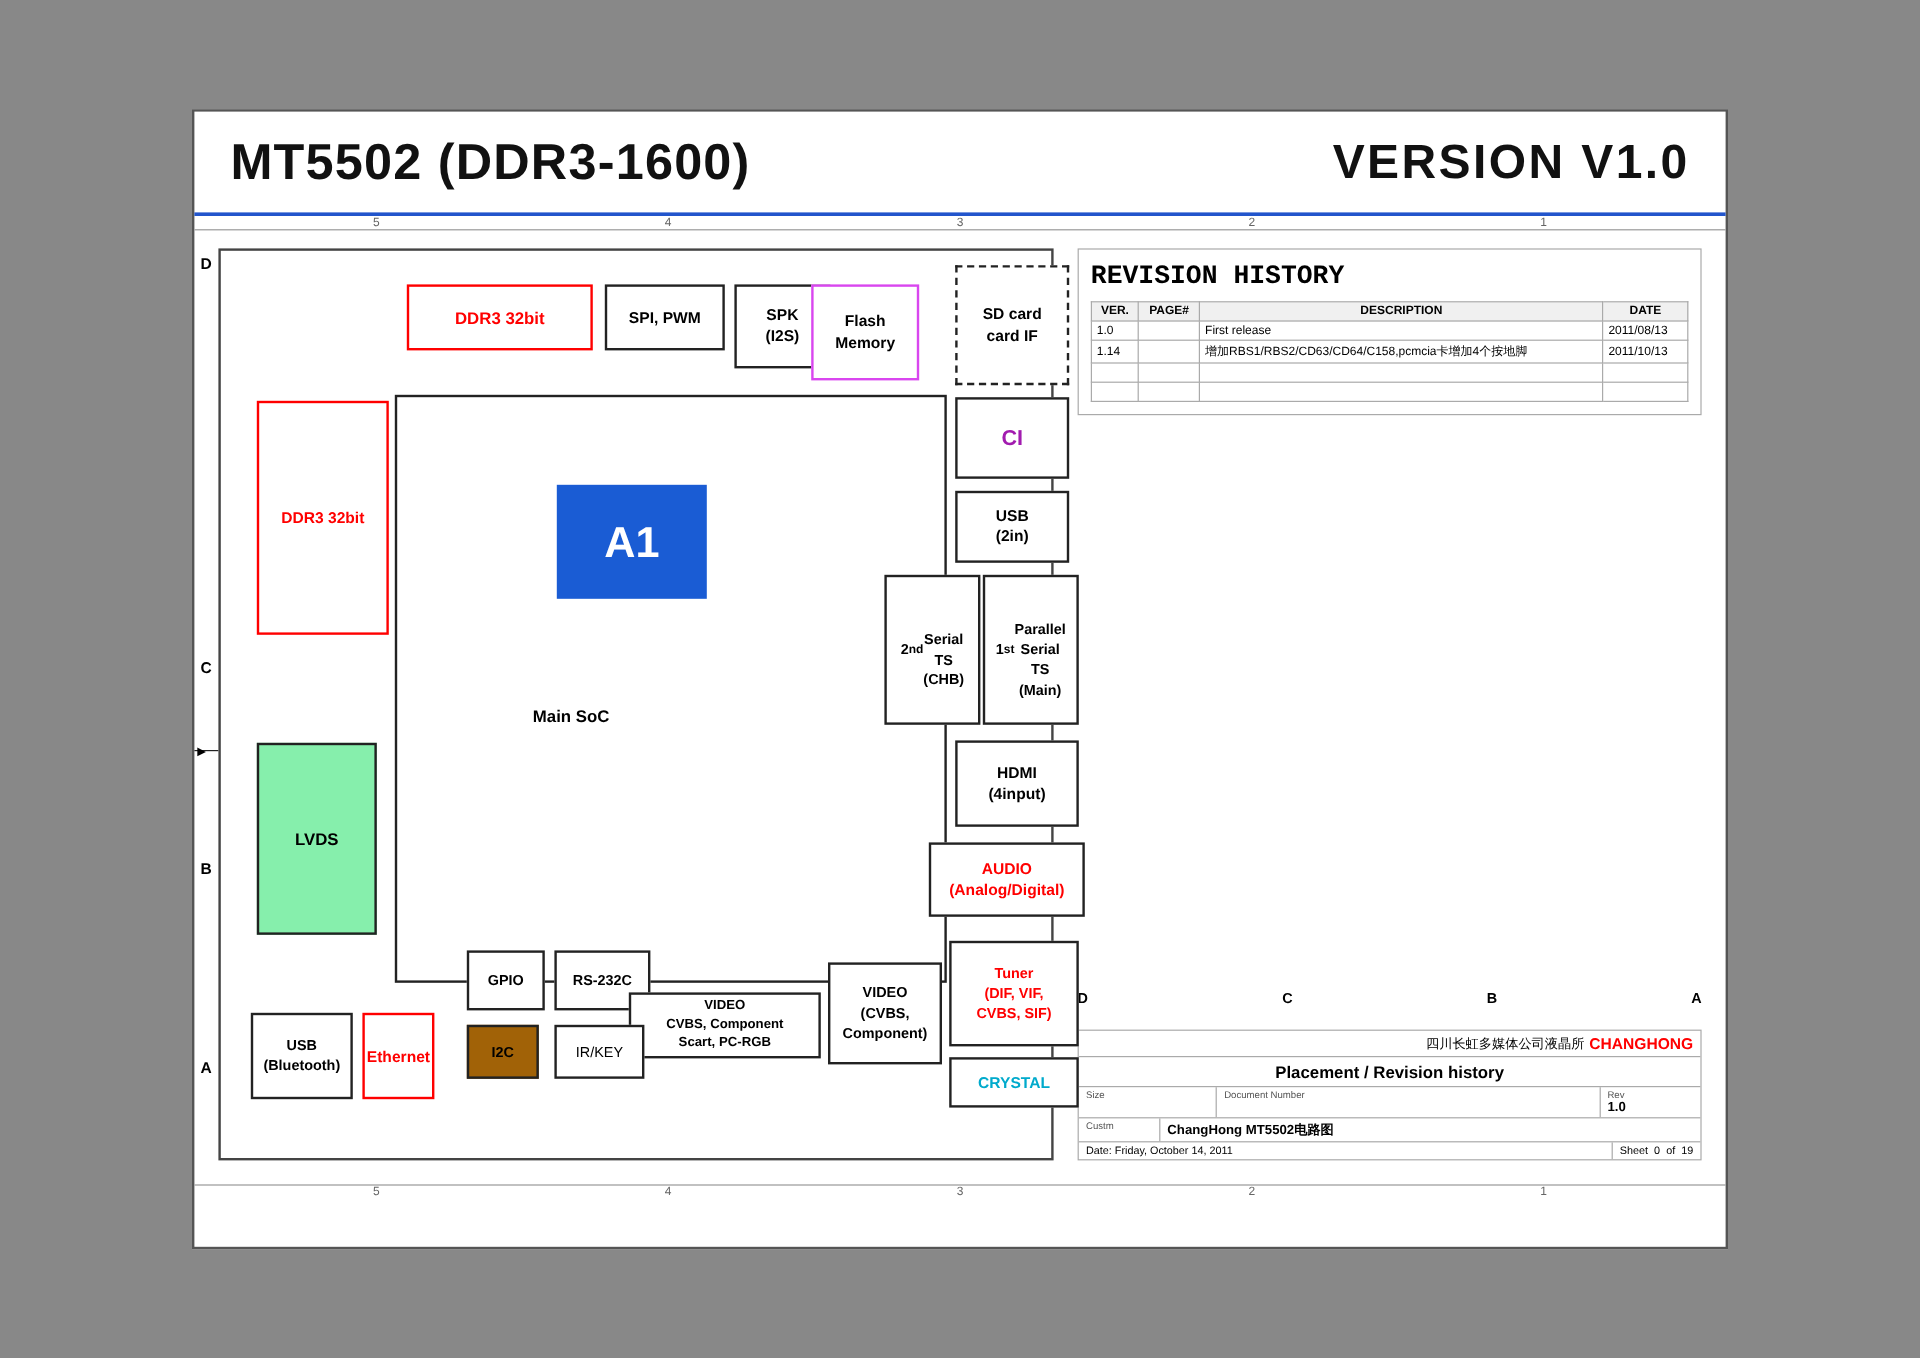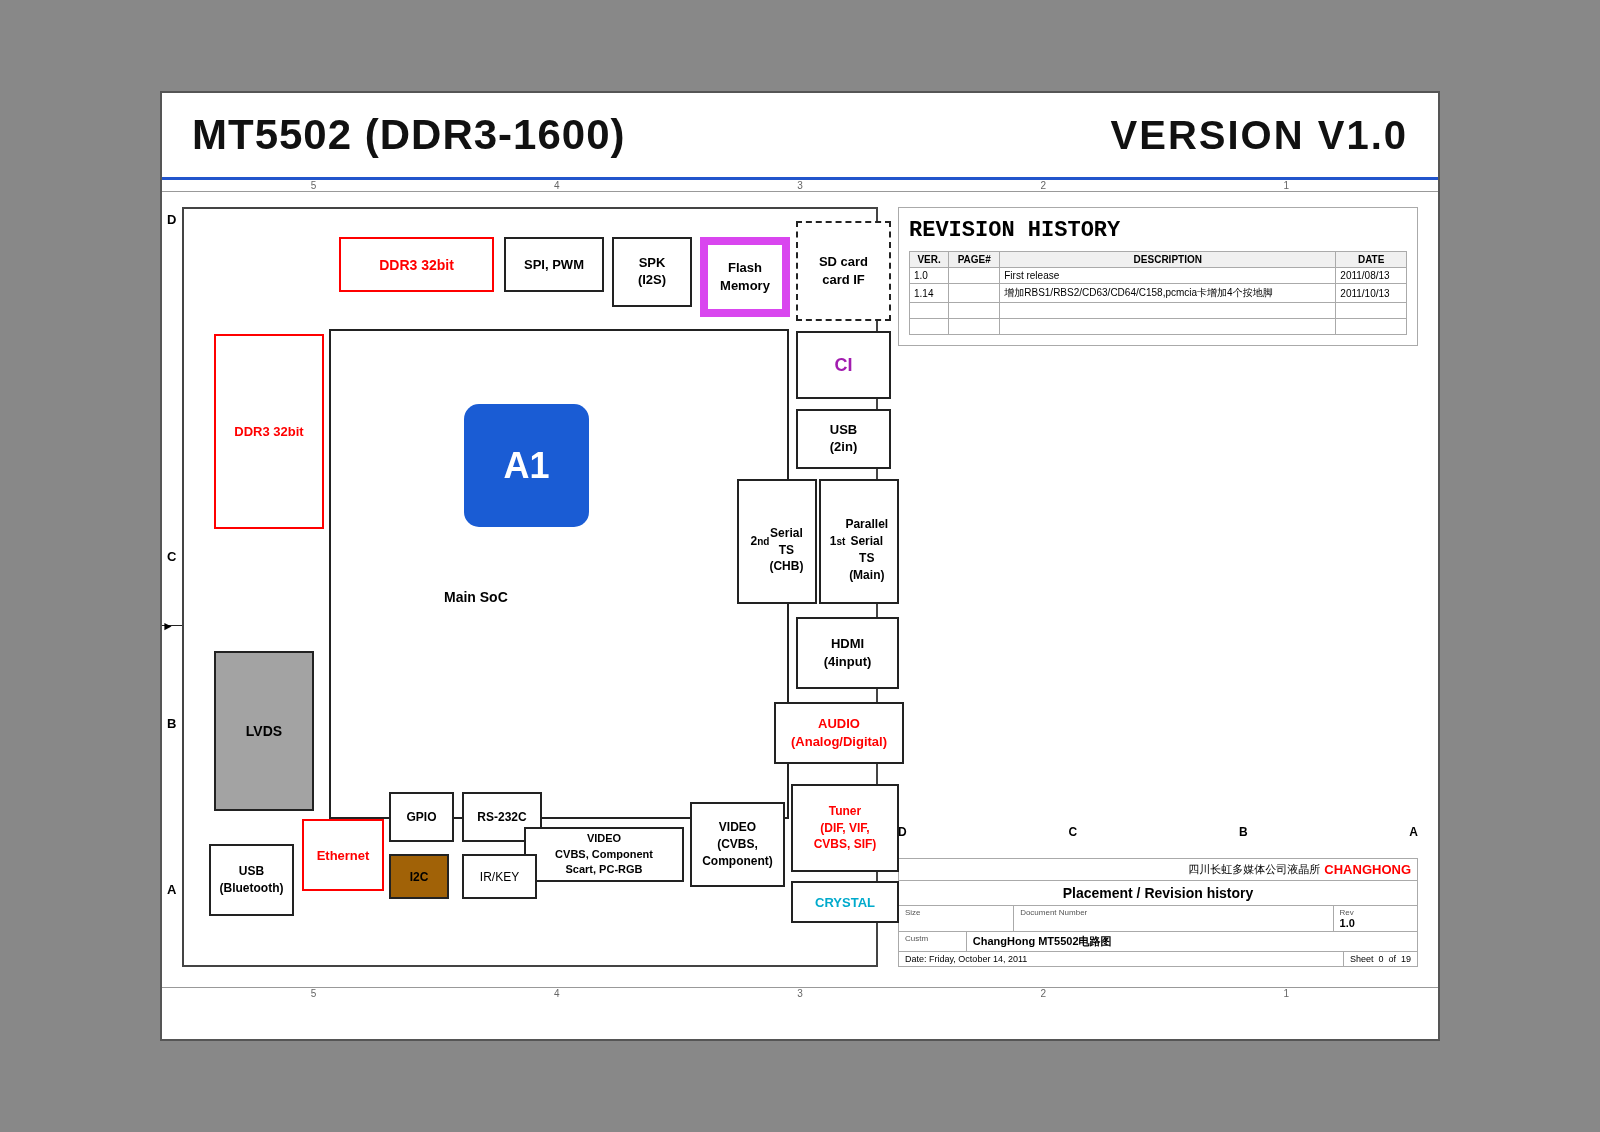--- a/index.html
+++ b/index.html
@@ -168,59 +168,59 @@
       <div style="position: relative; border: 2px solid #444; width: 100%; height: 760px;">
 
         <div style="position:absolute; left:145px; top:120px; width:460px; height:490px; border:2px solid #222; background:white; z-index:1;"></div>
 
         <div style="position:absolute; left:155px; top:28px; width:155px; height:55px; border:2px solid red; display:flex; align-items:center; justify-content:center; font-weight:bold; color:red; font-size:14px; z-index:2; background:white;">DDR3 32bit</div>
 
         <div style="position:absolute; left:320px; top:28px; width:100px; height:55px; border:2px solid #222; display:flex; align-items:center; justify-content:center; font-weight:bold; font-size:13px; z-index:2; background:white;">SPI, PWM</div>
 
         <div style="position:absolute; left:428px; top:28px; width:80px; height:70px; border:2px solid #222; display:flex; align-items:center; justify-content:center; font-weight:bold; font-size:13px; z-index:2; background:white; text-align:center; line-height:1.3;">SPK<br>(I2S)</div>
 
-        <div style="position:absolute; left:516px; top:28px; width:90px; height:80px; border:8px solid #d946ef; display:flex; align-items:center; justify-content:center; font-weight:bold; font-size:13px; z-index:2; background:white; text-align:center; line-height:1.4;">Flash<br>Memory</div>
+        <div style="position:absolute; left:492px; top:28px; width:90px; height:80px; border:2px solid #d946ef; display:flex; align-items:center; justify-content:center; font-weight:bold; font-size:13px; z-index:2; background:white; text-align:center; line-height:1.4;">Flash<br>Memory</div>
 
         <div style="position:absolute; left:612px; top:12px; width:95px; height:100px; border:2px dashed #222; display:flex; align-items:center; justify-content:center; font-weight:bold; font-size:13px; z-index:2; background:white; text-align:center; line-height:1.4;">SD card<br>card IF</div>
 
         <div style="position:absolute; left:30px; top:125px; width:110px; height:195px; border:2px solid red; display:flex; align-items:center; justify-content:center; font-weight:bold; color:red; font-size:13px; z-index:2; background:white; writing-mode:horizontal-tb;">DDR3 32bit</div>
 
-        <div style="position:absolute; left:280px; top:195px; width:125px; height:123px; background:#1a5cd4; display:flex; align-items:center; justify-content:center; font-weight:bold; color:white; font-size:36px; z-index:3;border-radius:15px;">A1</div>
+        <div style="position:absolute; left:280px; top:195px; width:125px; height:95px; background:#1a5cd4; display:flex; align-items:center; justify-content:center; font-weight:bold; color:white; font-size:36px; z-index:3;">A1</div>
 
         <div style="position:absolute; left:260px; top:380px; font-weight:bold; font-size:14px; z-index:3;">Main SoC</div>
 
         <div style="position:absolute; left:612px; top:122px; width:95px; height:68px; border:2px solid #222; display:flex; align-items:center; justify-content:center; font-weight:bold; font-size:18px; z-index:2; background:white; color:#a21caf;">CI</div>
 
         <div style="position:absolute; left:612px; top:200px; width:95px; height:60px; border:2px solid #222; display:flex; align-items:center; justify-content:center; font-weight:bold; font-size:13px; z-index:2; background:white; text-align:center; line-height:1.3;">USB<br>(2in)</div>
 
         <div style="position:absolute; left:553px; top:270px; width:80px; height:125px; border:2px solid #222; display:flex; align-items:center; justify-content:center; font-weight:bold; font-size:12px; z-index:2; background:white; text-align:center; line-height:1.4;">2<sup>nd</sup><br>Serial<br>TS<br>(CHB)</div>
 
         <div style="position:absolute; left:635px; top:270px; width:80px; height:125px; border:2px solid #222; display:flex; align-items:center; justify-content:center; font-weight:bold; font-size:12px; z-index:2; background:white; text-align:center; line-height:1.4;">1<sup>st</sup><br>Parallel<br>Serial<br>TS<br>(Main)</div>
 
         <div style="position:absolute; left:612px; top:408px; width:103px; height:72px; border:2px solid #222; display:flex; align-items:center; justify-content:center; font-weight:bold; font-size:13px; z-index:2; background:white; text-align:center; line-height:1.4;">HDMI<br>(4input)</div>
 
         <div style="position:absolute; left:590px; top:493px; width:130px; height:62px; border:2px solid #222; display:flex; align-items:center; justify-content:center; font-weight:bold; font-size:13px; z-index:2; background:white; text-align:center; line-height:1.4; color:red;">AUDIO<br>(Analog/Digital)</div>
 
-        <div style="position:absolute; left:30px; top:442px; width:100px; height:160px; border:2px solid #222; display:flex; align-items:center; justify-content:center; font-weight:bold; font-size:14px; z-index:2; background:#a3a3a3;">LVDS</div>
+        <div style="position:absolute; left:30px; top:410px; width:100px; height:160px; border:2px solid #222; display:flex; align-items:center; justify-content:center; font-weight:bold; font-size:14px; z-index:2; background:#86efac;">LVDS</div>
 
         <div style="position:absolute; left:205px; top:583px; width:65px; height:50px; border:2px solid #222; display:flex; align-items:center; justify-content:center; font-weight:bold; font-size:12px; z-index:2; background:white;">GPIO</div>
 
         <div style="position:absolute; left:278px; top:583px; width:80px; height:50px; border:2px solid #222; display:flex; align-items:center; justify-content:center; font-weight:bold; font-size:12px; z-index:2; background:white;">RS-232C</div>
 
         <div style="position:absolute; left:340px; top:618px; width:160px; height:55px; border:2px solid #222; display:flex; align-items:center; justify-content:center; font-weight:bold; font-size:11px; z-index:2; background:white; text-align:center; line-height:1.4;">VIDEO<br>CVBS, Component<br>Scart, PC-RGB</div>
 
         <div style="position:absolute; left:506px; top:593px; width:95px; height:85px; border:2px solid #222; display:flex; align-items:center; justify-content:center; font-weight:bold; font-size:12px; z-index:2; background:white; text-align:center; line-height:1.4;">VIDEO<br>(CVBS,<br>Component)</div>
 
         <div style="position:absolute; left:607px; top:575px; width:108px; height:88px; border:2px solid #222; display:flex; align-items:center; justify-content:center; font-weight:bold; font-size:12px; z-index:2; background:white; text-align:center; line-height:1.4; color:red;">Tuner<br>(DIF, VIF,<br>CVBS, SIF)</div>
 
         <div style="position:absolute; left:607px; top:672px; width:108px; height:42px; border:2px solid #222; display:flex; align-items:center; justify-content:center; font-weight:bold; font-size:13px; z-index:2; background:white; color:#00aacc;">CRYSTAL</div>
 
         <div style="position:absolute; left:25px; top:635px; width:85px; height:72px; border:2px solid #222; display:flex; align-items:center; justify-content:center; font-weight:bold; font-size:12px; z-index:2; background:white; text-align:center; line-height:1.4;">USB<br>(Bluetooth)</div>
 
-        <div style="position:absolute; left:118px; top:610px; width:82px; height:72px; border:2px solid red; display:flex; align-items:center; justify-content:center; font-weight:bold; font-size:13px; z-index:2; background:white; color:red;">Ethernet</div>
+        <div style="position:absolute; left:118px; top:635px; width:60px; height:72px; border:2px solid red; display:flex; align-items:center; justify-content:center; font-weight:bold; font-size:13px; z-index:2; background:white; color:red;">Ethernet</div>
 
         <div style="position:absolute; left:205px; top:645px; width:60px; height:45px; border:2px solid #222; display:flex; align-items:center; justify-content:center; font-weight:bold; font-size:12px; z-index:2; background:#a16207;">I2C</div>
 
         <div style="position:absolute; left:278px; top:645px; width:75px; height:45px; border:2px solid #222; display:flex; align-items:center; justify-content:center; font-weight:normal; font-size:12px; z-index:2; background:white;">IR/KEY</div>
 
       </div>
     </div>
 
     <div class="right-panel">
 

